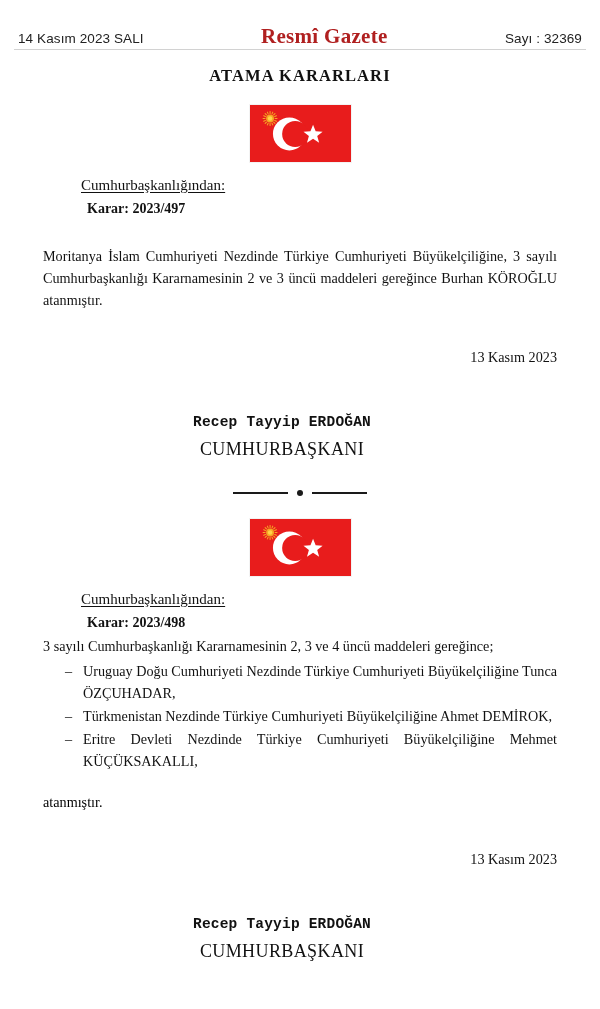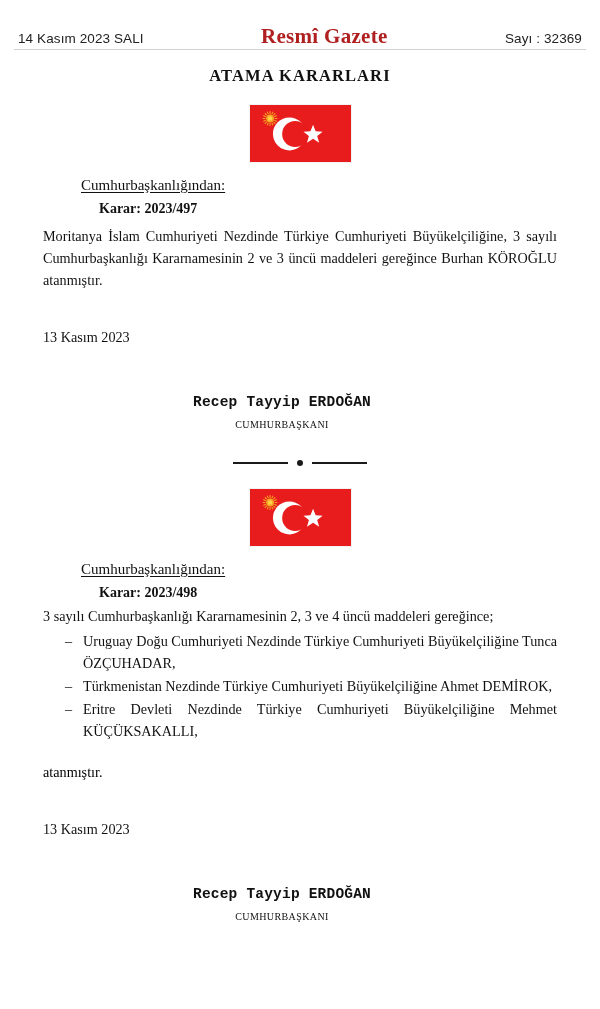--- a/index.html
+++ b/index.html
@@ -100,29 +100,29 @@
     font-size: 15px;
     color: #111;
     text-decoration: underline;
     text-underline-offset: 2px;
     display: inline-block;
   }
   .issuer-row { padding-left: 0; }
 
   .karar {
     margin-top: 7px;
-    margin-left: 56px;
+    margin-left: 44px;
     font-family: "Liberation Serif", serif;
     font-weight: bold;
     font-size: 14px;
     color: #111;
   }
 
   .body-text {
-    margin-top: 8px;
+    margin-top: 28px;
     font-family: "Liberation Serif", serif;
     font-size: 14.2px;
     line-height: 1.55;
     color: #111;
     text-align: justify;
     text-justify: inter-word;
   }
 
   .intro-line {
     margin-top: 4px;
@@ -156,42 +156,42 @@
 
   .closing {
     font-family: "Liberation Serif", serif;
     font-size: 14.2px;
     line-height: 1.55;
     color: #000000;
     margin-top: 19px;
   }
 
   .decision-date {
-    text-align: left;
+    text-align: right;
     font-family: "Liberation Serif", serif;
     font-size: 14.2px;
     color: #111;
     margin-top: 38px;
   }
 
   .signature {
     margin-top: 48px;
     text-align: center;
     padding-right: 36px;
   }
   .sig-name {
     font-family: Liberation Mono, monospace;
     font-weight: bold;
     font-size: 14.5px;
     color: #111;
     letter-spacing: 0.2px;
   }
   .sig-title {
     font-family: "Liberation Serif", serif;
-    font-size: 10px;
+    font-size: 18px;
     color: #111;
     margin-top: 9px;
     letter-spacing: 0.4px;
   }
 
   
   .divider {
     display: flex;
     align-items: center;
     justify-content: center;

